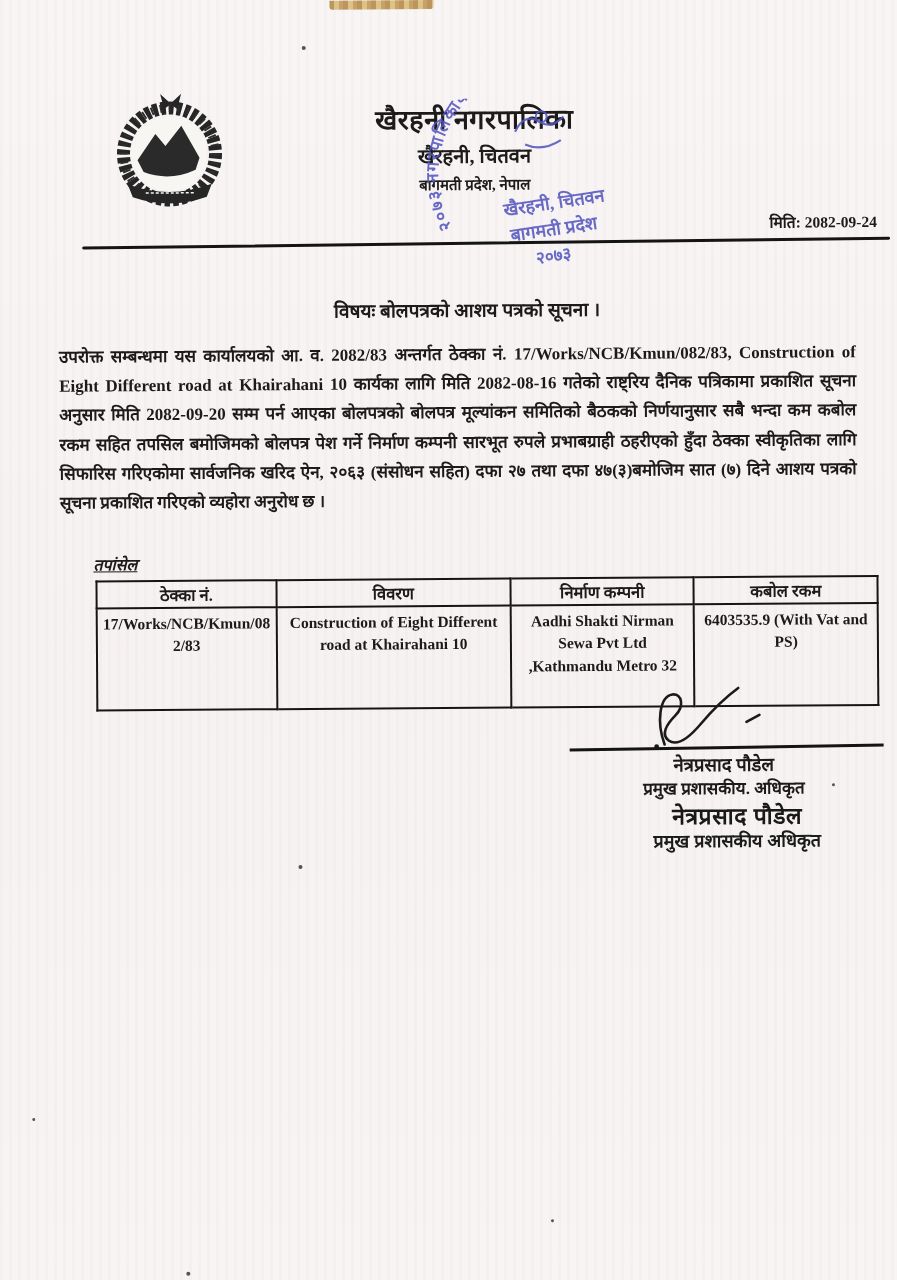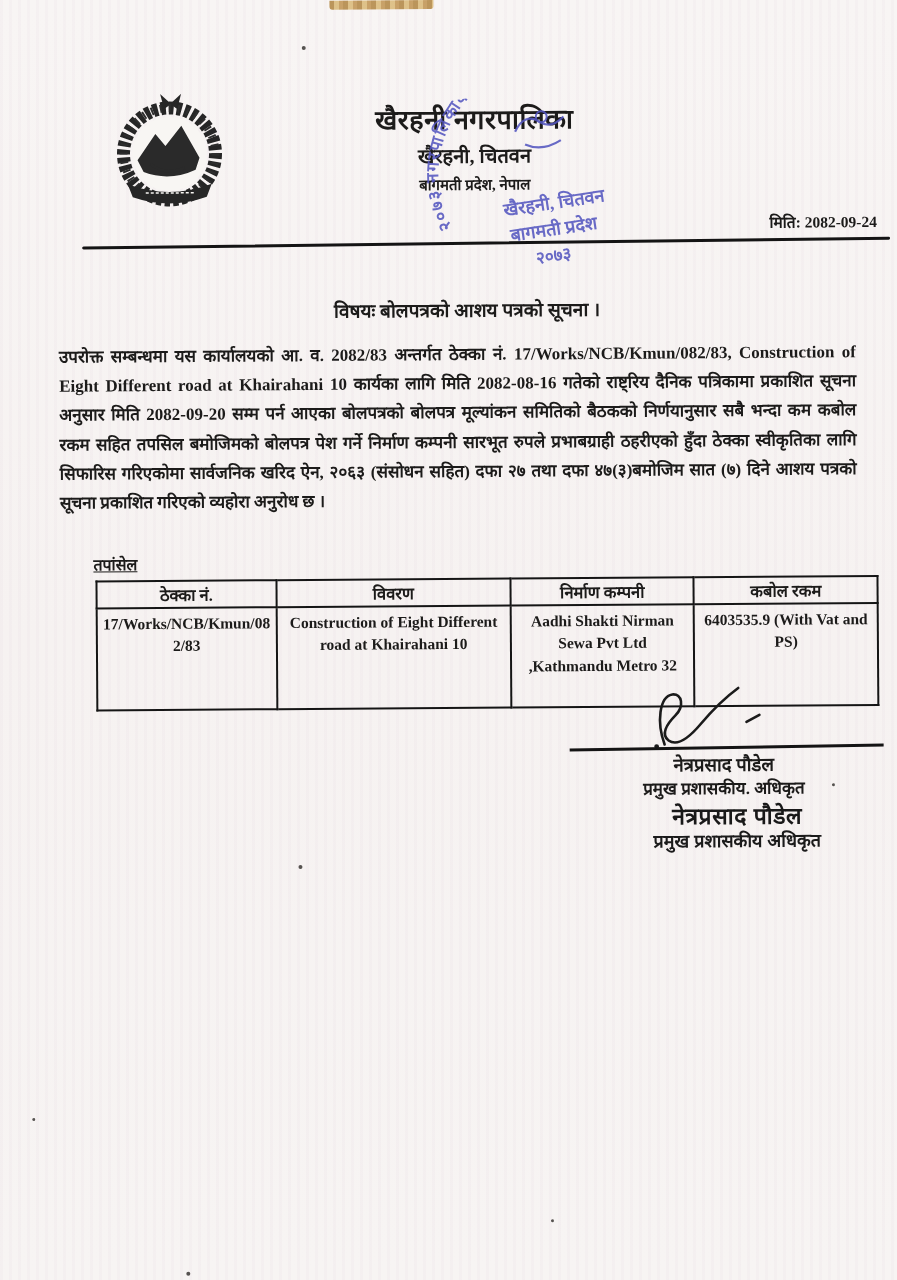--- a/index.html
+++ b/index.html
@@ -39,21 +39,21 @@
          background:#141414; transform:rotate(-0.3deg); transform-origin:left center;
          border-radius:2px; }
 
   .subject{ position:absolute; left:40px; top:297px; width:857px; text-align:center;
             font-size:19px; font-weight:700; }
 
   .body-par{ position:absolute; left:60px; top:340px; width:797px;
              font-size:17px; font-weight:600; line-height:1.72; text-align:justify; }
 
   .details-label{ position:absolute; left:93px; top:551px; font-size:16px;
-                  font-weight:700; text-decoration:underline; }
+                  font-weight:700; text-decoration:underline;font-style:italic; }
 
   table.details{ position:absolute; left:95px; top:578px; width:783px;
                  border-collapse:collapse; table-layout:fixed; }
   table.details th, table.details td{ border:2.2px solid #151515; }
   table.details th{ height:26px; font-size:16.5px; font-weight:700; text-align:center;
                     padding:1px 2px; }
   table.details td{ height:102px; vertical-align:top; text-align:center;
                     font-size:15.5px; font-weight:600; padding:4px 3px 0 3px;
                     overflow-wrap:anywhere; line-height:1.45; }
   .col1{ width:23%; } .col2{ width:30%; } .col3{ width:23.5%; } .col4{ width:23.5%; }

